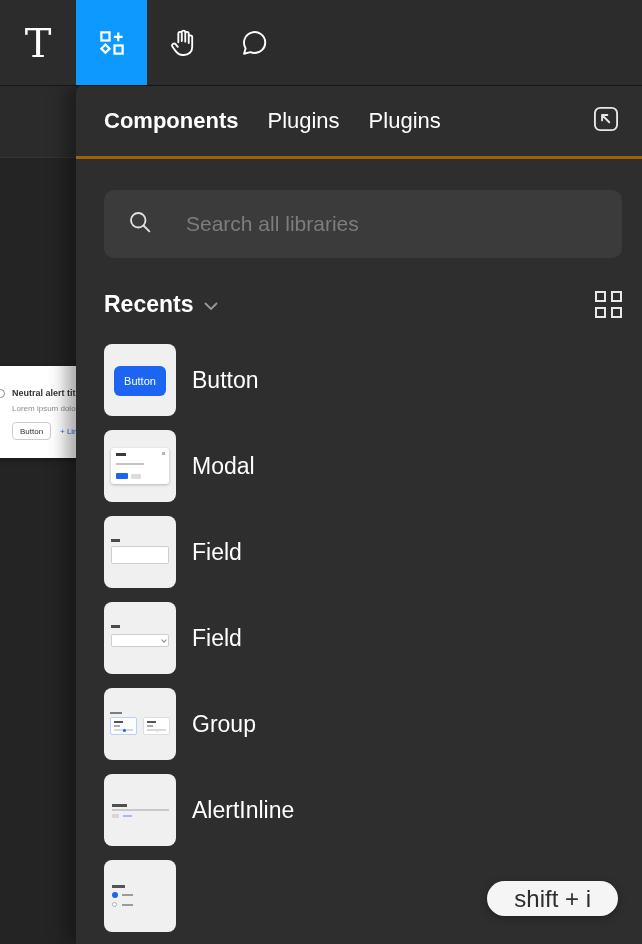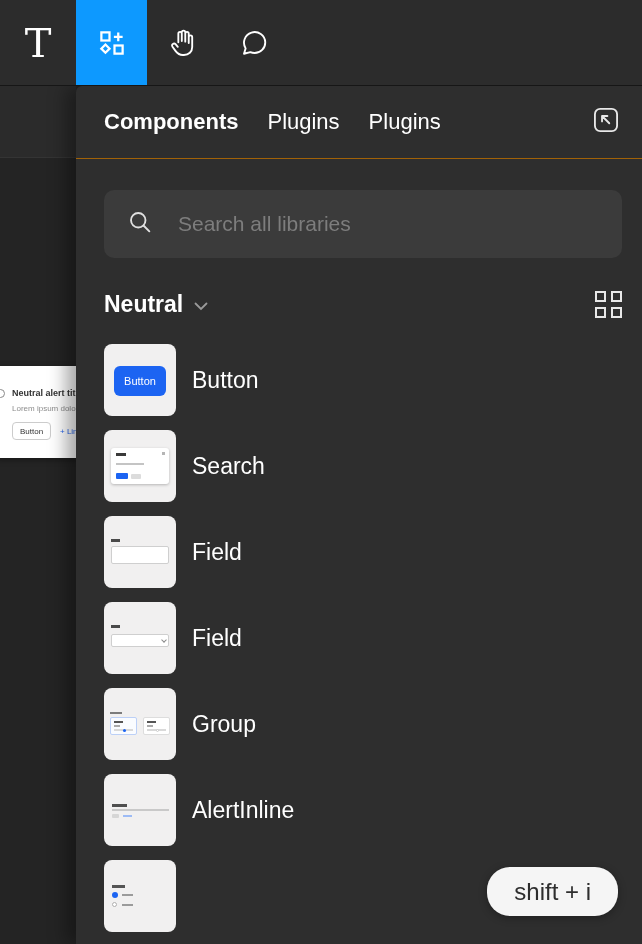--- a/index.html
+++ b/index.html
@@ -25,31 +25,31 @@
   .alert-icon { position:absolute; left:6px; top:23px; width:9px; height:9px; border:1px solid #8a8a8a; border-radius:50%; }
   .alert-title { position:absolute; left:22px; top:22px; font-size:9px; font-weight:bold; color:#333333; white-space:nowrap; }
   .alert-body { position:absolute; left:22px; top:38px; font-size:8px; color:#8d8d8d; white-space:nowrap; }
   .alert-btn { position:absolute; left:22px; top:56px; height:18px; padding:0 7px; border:1px solid #cccccc;
                border-radius:4px; font-size:8px; color:#333333; display:flex; align-items:center; background:#fff; }
   .alert-link { position:absolute; left:70px; top:61px; font-size:8px; color:#2563eb; white-space:nowrap; }
 
   
   .panel { position:absolute; top:86px; left:76px; right:0; bottom:0; background:#2e2e2e;
            border-top-left-radius:6px; box-shadow:-10px 0 18px rgba(0,0,0,0.35); overflow:hidden; }
-  .panel-header { height:73px; border-bottom:1px solid #a16207; display:flex; align-items:center;
+  .panel-header { height:73px; border-bottom:3px solid #a16207; display:flex; align-items:center;
                   padding:0 20px 0 28px; }
   .tabs { display:flex; gap:29px; align-items:center; }
   .tab { font-size:22px; color:#ffffff; font-weight:500; cursor:pointer; white-space:nowrap; }
   .tab.active { color:#ffffff; font-weight:700; }
   .popout-btn { margin-left:auto; width:32px; height:32px; display:flex; align-items:center; justify-content:center; cursor:pointer; }
 
   .panel-body { padding:0 20px 0 28px; }
 
   .search-box { margin-top:31px; height:68px; background:#3b3b3b; border-radius:10px;
-                display:flex; align-items:center; padding:0 22px; gap:24px; }
+                display:flex; align-items:center; padding:0 22px; gap:32px; }
   .search-box input { flex:1; background:transparent; border:none; outline:none;
                       font-family:"Liberation Sans", sans-serif; font-size:21px; color:#dddddd; }
   .search-box input::placeholder { color:#7d7d7d; }
 
   .section-row { margin-top:32px; height:28px; display:flex; align-items:center; }
   .section-title { font-size:23px; font-weight:bold; color:#ffffff; }
   .section-chevron { margin-left:11px; margin-top:3px; }
   .grid-btn { margin-left:auto; display:grid; grid-template-columns:11px 11px; grid-template-rows:11px 11px;
               gap:5px; cursor:pointer; }
   .grid-btn span { border:2px solid #e8e8e8; }
@@ -89,21 +89,21 @@
   .pv-group .g-p { position:absolute; left:3px; top:11px; width:19px; height:1.5px; background:#d9d9d9; }
   .pv-group .g-dot { position:absolute; left:12px; bottom:2px; width:3px; height:3px; border-radius:50%; background:#1c64f2; }
   .pv-group .g-dot.empty { background:#ffffff; border:1px solid #cccccc; }
   .pv-radio .r-label { position:absolute; left:8px; top:25px; width:13px; height:2.5px; background:#555555; }
   .pv-radio .r-dot1 { position:absolute; left:8px; top:32px; width:6px; height:6px; border-radius:50%; background:#1c64f2; }
   .pv-radio .r-dot2 { position:absolute; left:8px; top:42px; width:5px; height:5px; border-radius:50%; background:#ffffff; border:1px solid #b0b0b0; }
   .pv-radio .r-line1 { position:absolute; left:18px; top:34px; width:11px; height:2px; background:#9b9b9b; }
   .pv-radio .r-line2 { position:absolute; left:18px; top:44px; width:11px; height:2px; background:#9b9b9b; }
 
   
-  .shortcut-pill { position:absolute; right:24px; bottom:28px; height:49px; padding:0 27px; background:#f5f5f5;
+  .shortcut-pill { position:absolute; right:24px; bottom:28px; height:35px; padding:0 27px; background:#f5f5f5;
                    border-radius:23px; display:flex; align-items:center; z-index:10;
                    font-size:24px; color:#2e2e2e; box-shadow:0 2px 8px rgba(0,0,0,0.3); }
 </style>
 </head>
 <body>
 
 <div class="app">
 
   <div class="toolbar">
     <div class="tool">
@@ -170,21 +170,21 @@
         <span>
           <svg width="28" height="28" viewBox="0 0 24 24" fill="none" stroke="#e0e0e0" stroke-width="1.6" stroke-linecap="round">
             <circle cx="10.5" cy="10.5" r="6.2"></circle>
             <path d="M15.2 15.2L20 20"></path>
           </svg>
         </span>
         <input type="text" placeholder="Search all libraries" style="">
       </div>
 
       <div class="section-row">
-        <span class="section-title">Neutral</span>
+        <span class="section-title">Recents</span>
         <span class="section-chevron">
           <svg width="14" height="9" viewBox="0 0 14 9" fill="none" stroke="#9a9a9a" stroke-width="1.8" stroke-linecap="round">
             <path d="M1.5 1.5L7 7l5.5-5.5"></path>
           </svg>
         </span>
         <span class="grid-btn">
           <span></span>
             <span></span>
             <span></span>
             <span></span>
@@ -203,21 +203,21 @@
         <div class="comp-row">
           <div class="thumb">
             <div class="pv-modal">
               <span class="m-title"></span>
                 <span class="m-x"></span>
                 <span class="m-line"></span>
                 <span class="m-btn"></span>
                 <span class="m-btn2"></span>
             </div>
           </div>
-          <span class="comp-label">Search</span>
+          <span class="comp-label">Modal</span>
         </div>
 
         <div class="comp-row">
           <div class="thumb pv-field">
             <span class="f-label"></span>
               <span class="f-input"></span>
           </div>
           <span class="comp-label">Field</span>
         </div>
 

